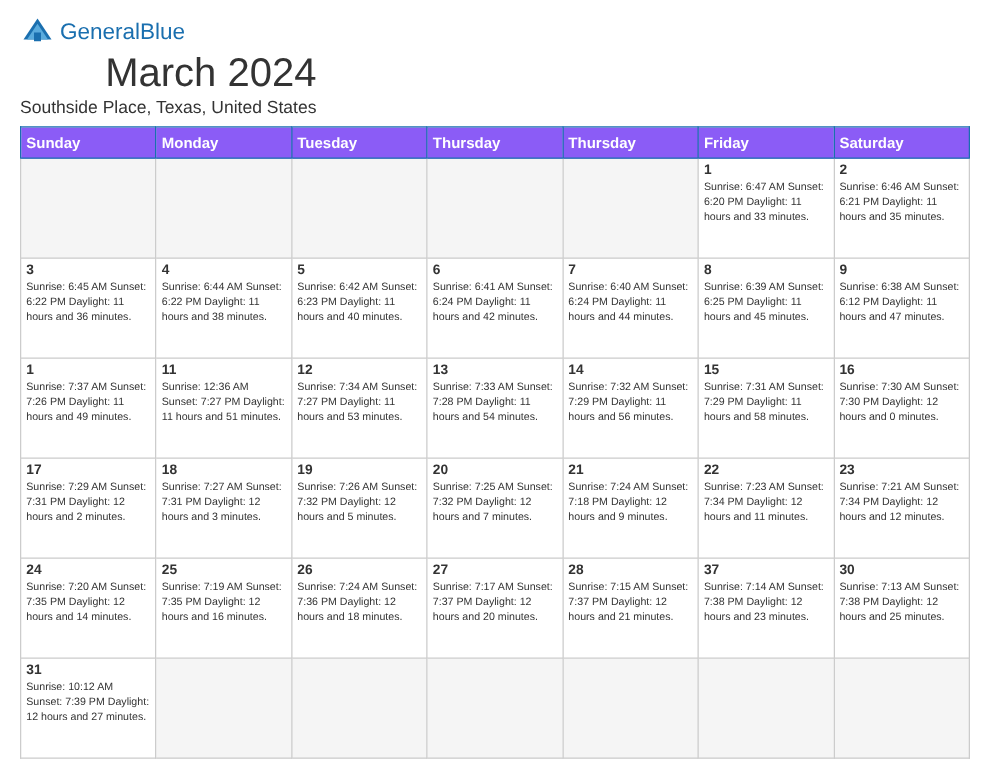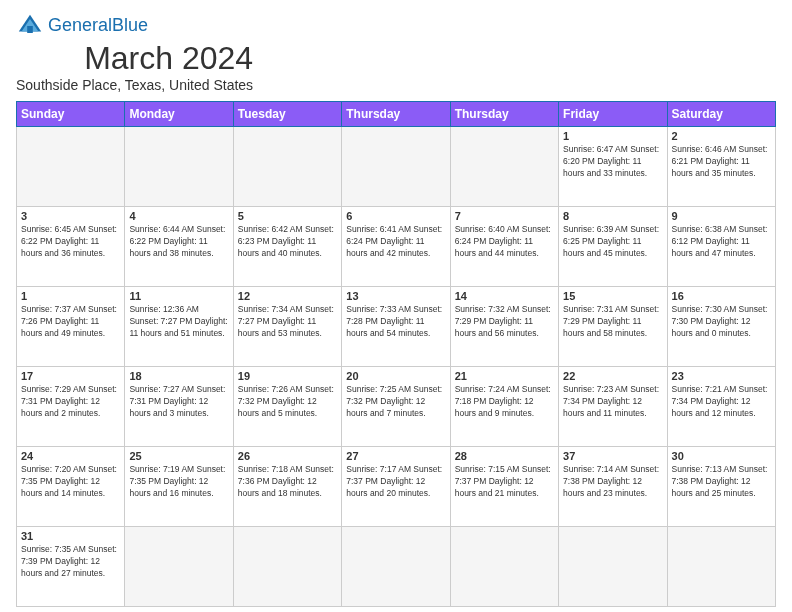--- a/index.html
+++ b/index.html
@@ -310,21 +310,21 @@
           </td>
           <td>
             <span class="day-number">25</span>
             <div class="day-info">Sunrise: 7:19 AM
 Sunset: 7:35 PM
 Daylight: 12 hours
 and 16 minutes.</div>
           </td>
           <td>
             <span class="day-number">26</span>
-            <div class="day-info">Sunrise: 7:18 AM
+            <div class="day-info">Sunrise: 7:24 AM
 Sunset: 7:36 PM
 Daylight: 12 hours
 and 18 minutes.</div>
           </td>
           <td>
             <span class="day-number">27</span>
             <div class="day-info">Sunrise: 7:17 AM
 Sunset: 7:37 PM
 Daylight: 12 hours
 and 20 minutes.</div>
@@ -347,21 +347,21 @@
             <span class="day-number">30</span>
             <div class="day-info">Sunrise: 7:13 AM
 Sunset: 7:38 PM
 Daylight: 12 hours
 and 25 minutes.</div>
           </td>
         </tr>
         <tr>
           <td>
             <span class="day-number">31</span>
-            <div class="day-info">Sunrise: 7:35 AM
+            <div class="day-info">Sunrise: 10:12 AM
 Sunset: 7:39 PM
 Daylight: 12 hours
 and 27 minutes.</div>
           </td>
           <td class="empty"></td>
           <td class="empty"></td>
           <td class="empty"></td>
           <td class="empty"></td>
           <td class="empty"></td>
           <td class="empty"></td>

